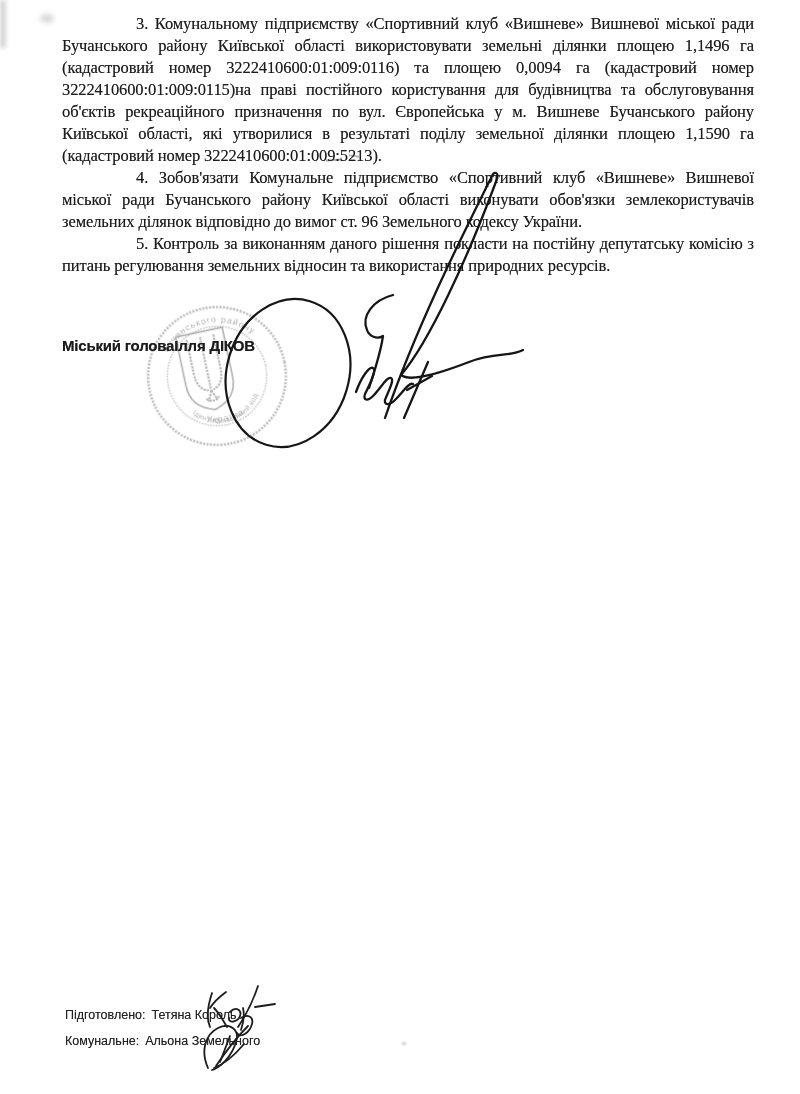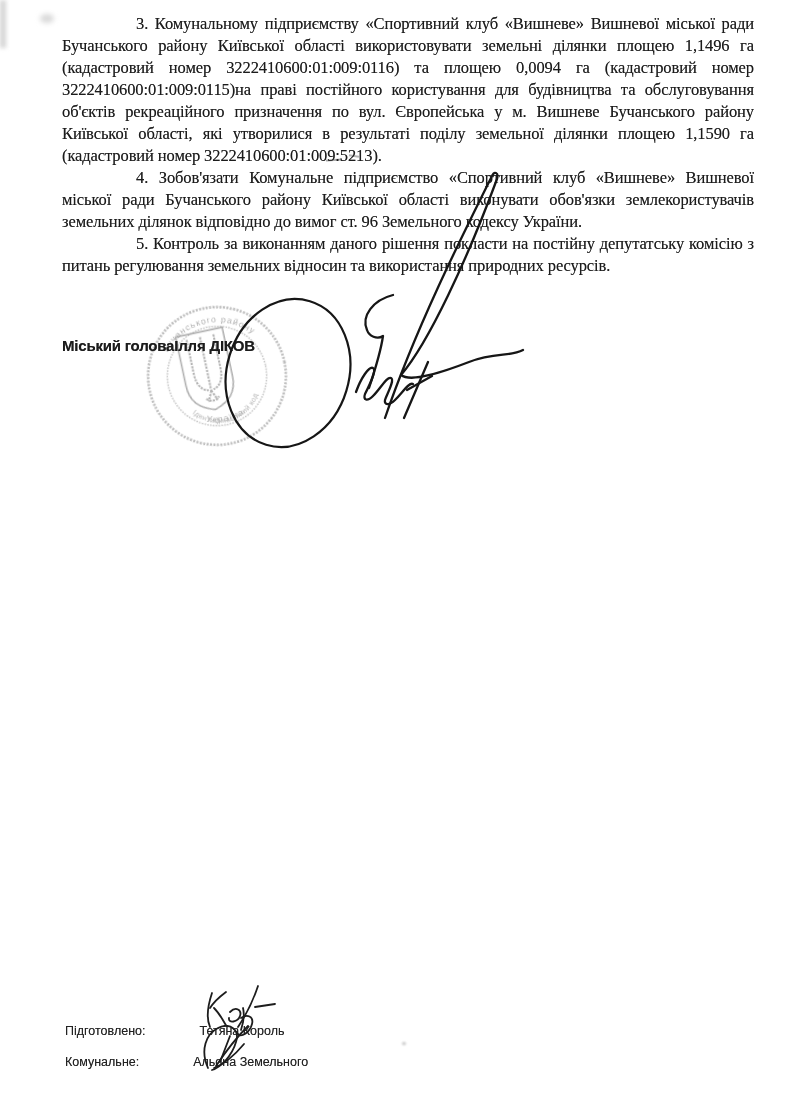--- a/index.html
+++ b/index.html
@@ -20,21 +20,21 @@
     font-weight:bold;font-size:15px;letter-spacing:-0.2px;
     text-shadow:0 0 .5px rgba(0,0,0,.6);
   }
   .stamp-svg{position:absolute;left:141px;top:300px;z-index:1;transform:rotate(-12deg);filter:blur(.35px);opacity:.92;}
   .stamp-svg text{font-family:"Liberation Sans",sans-serif;fill:var(--stamp,#9a9a9a);}
   .sig-main{position:absolute;left:215px;top:160px;z-index:3;filter:blur(.2px);}
   .sig-small{position:absolute;z-index:3;filter:blur(.2px);}
   .sig-a{left:203px;top:980px;}
   .sig-b{left:198px;top:1022px;}
   .footer{position:absolute;left:65px;top:1008px;font-size:12.5px;line-height:15px;color:#222;text-shadow:0 0 .4px rgba(0,0,0,.5);}
-  .footer .row{display:flex;margin:16px 0 11px 0;gap:48px;}
+  .footer .row{display:flex;margin:0 0 11px 0;}
   .footer .label{margin-right:6px;}
   .artifact{position:absolute;pointer-events:none;}
   .smudge1{left:0;top:0;width:6px;height:48px;background:#d4d4d4;filter:blur(2px);}
   .smudge2{left:40px;top:14px;width:14px;height:9px;background:#d9d9d9;border-radius:50%;filter:blur(2.5px);}
   .dash1{left:326px;top:159px;width:16px;height:2px;background:#a9a9a9;filter:blur(.5px);transform:rotate(-4deg);}
   .dash2{left:349px;top:155px;width:10px;height:2px;background:#b5b5b5;filter:blur(.6px);transform:rotate(9deg);}
   .speck1{left:402px;top:1042px;width:4px;height:3px;background:#c2c2c2;border-radius:50%;filter:blur(.8px);}
   svg path, svg ellipse, svg circle{fill:none;}
 </style>
 </head>

